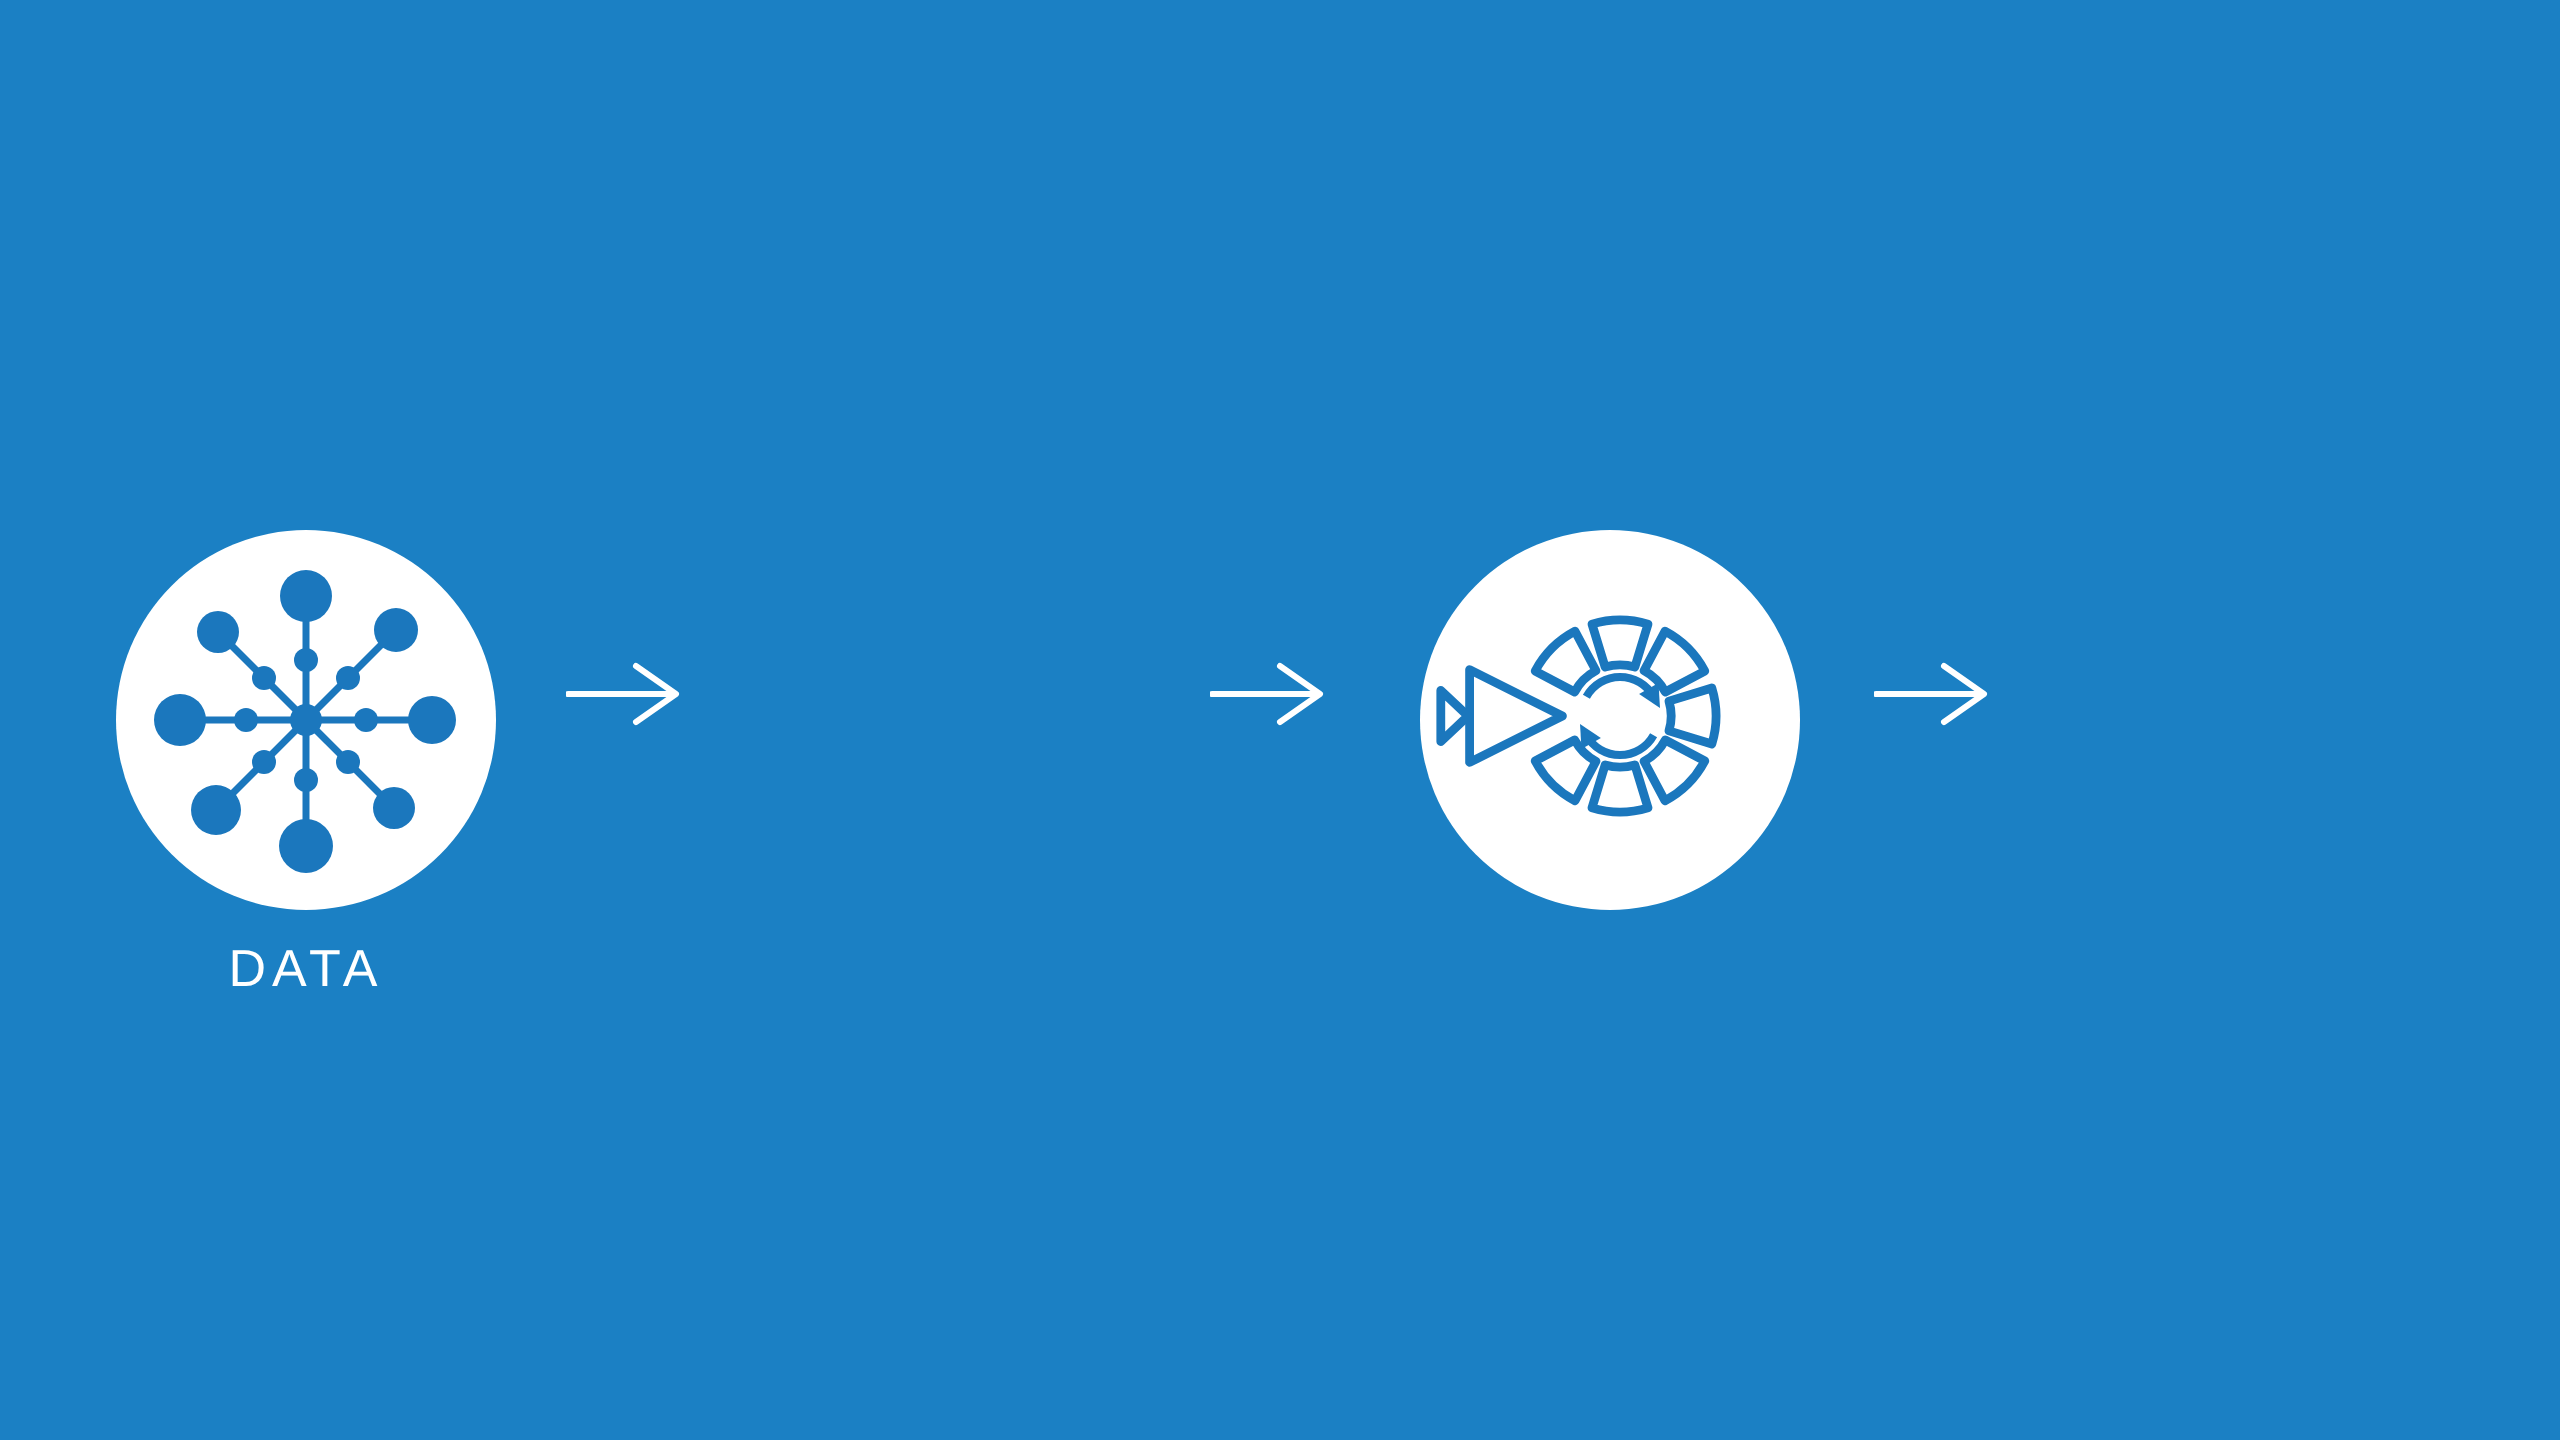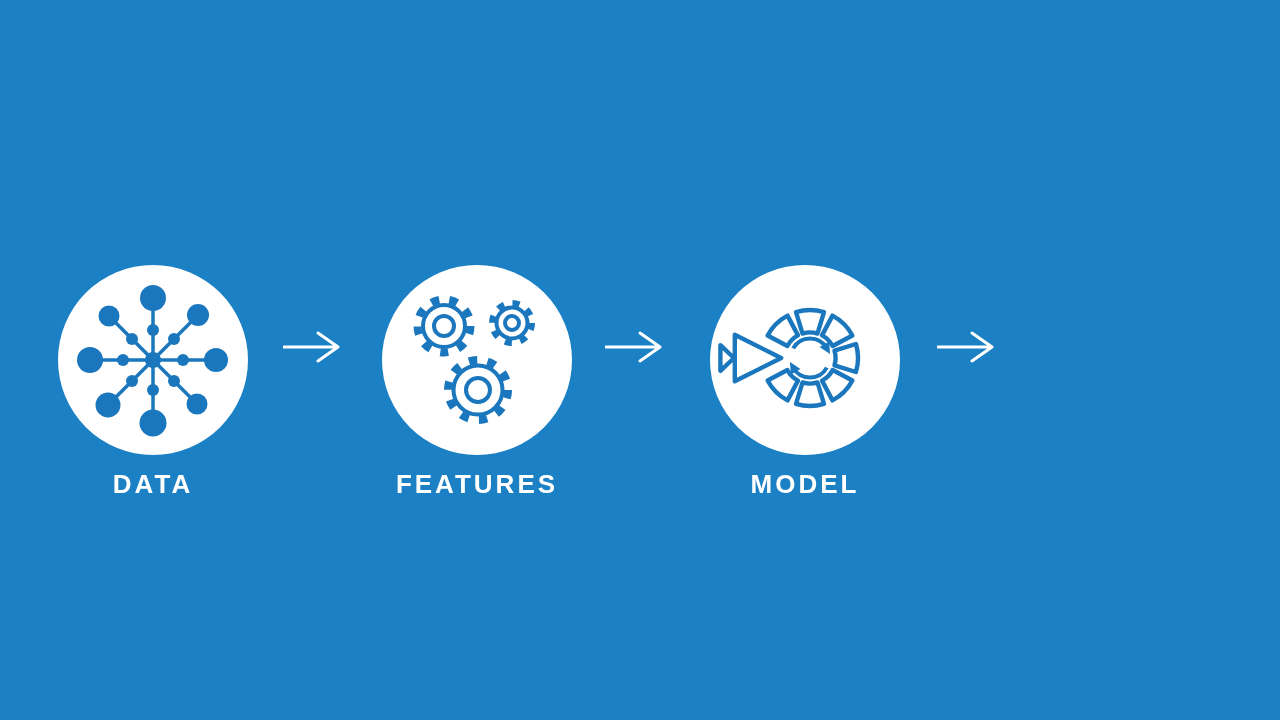--- a/index.html
+++ b/index.html
@@ -24,21 +24,21 @@
     width: 190px; height: 190px;
     border-radius: 50%;
     background: #FFFFFF;
   }
   .circle svg { position: absolute; }
   .step-label {
     margin-top: 14px;
     color: #FFFFFF;
     font-size: 26px;
     letter-spacing: 3px;
-    font-weight: 700;
+    font-weight: 400;
     text-align: center;
   }
   .arrow {
     position: absolute;
     top: 330px;
   }
   .icon-stroke { stroke: #1B77BD; fill: none; }
   .icon-fill   { fill: #1B77BD; }
 </style>
 </head>
@@ -80,45 +80,20 @@
         </g>
       </svg>
     </div>
     <div class="step-label">DATA</div>
   </div>
 
   <svg class="arrow" style="left:283px" width="60" height="34" viewBox="0 0 60 34">
     <path d="M 1,17 H 52 M 35,3 L 55,17 L 35,31" stroke="#FFFFFF" stroke-width="3" fill="none" stroke-linecap="round" stroke-linejoin="round"></path>
   </svg>
 
-  <div class="step" style="left:382px">
-    <div class="circle">
-      <svg width="150" height="150" viewBox="0 0 150 150" style="left:20px; top:20px">
-
-        <g class="icon-stroke">
-          <circle cx="42" cy="41" r="21" stroke-width="4"></circle>
-          <circle cx="42" cy="41" r="10" stroke-width="4"></circle>
-          <circle cx="42" cy="41" r="26.5" stroke-width="8" stroke-dasharray="8.2 10.3"></circle>
-        </g>
-
-        <g class="icon-stroke">
-          <circle cx="110" cy="38" r="15.5" stroke-width="4"></circle>
-          <circle cx="110" cy="38" r="7" stroke-width="4"></circle>
-          <circle cx="110" cy="38" r="19.5" stroke-width="7" stroke-dasharray="6.9 8.4"></circle>
-        </g>
-
-        <g class="icon-stroke">
-          <circle cx="76" cy="105" r="24.5" stroke-width="4"></circle>
-          <circle cx="76" cy="105" r="12" stroke-width="4"></circle>
-          <circle cx="76" cy="105" r="30" stroke-width="8" stroke-dasharray="8.4 10.45"></circle>
-        </g>
-      </svg>
-    </div>
-    <div class="step-label">FEATURES</div>
-  </div>
 
   <svg class="arrow" style="left:605px" width="60" height="34" viewBox="0 0 60 34">
     <path d="M 1,17 H 52 M 35,3 L 55,17 L 35,31" stroke="#FFFFFF" stroke-width="3" fill="none" stroke-linecap="round" stroke-linejoin="round"></path>
   </svg>
 
   <div class="step" style="left:710px">
     <div class="circle">
       <svg width="190" height="190" viewBox="0 0 190 190" style="left:0; top:0">
         <g transform="translate(100,93) scale(0.8)">
 
@@ -139,21 +114,20 @@
 
           <g>
             <path class="icon-stroke" stroke-width="5" d="M -21,-12 A 24,24 0 0 1 21,-12"></path>
             <path class="icon-stroke" stroke-width="5" d="M 21,12 A 24,24 0 0 1 -21,12"></path>
             <path class="icon-fill" d="M -6,-7 L 8,0 L -6,7 Z" transform="translate(21,-12) rotate(60)"></path>
             <path class="icon-fill" d="M -6,-7 L 8,0 L -6,7 Z" transform="translate(-21,12) rotate(240)"></path>
           </g>
         </g>
       </svg>
     </div>
-    <div class="step-label">MODEL</div>
   </div>
 
   <svg class="arrow" style="left:937px" width="60" height="34" viewBox="0 0 60 34">
     <path d="M 1,17 H 52 M 35,3 L 55,17 L 35,31" stroke="#FFFFFF" stroke-width="3" fill="none" stroke-linecap="round" stroke-linejoin="round"></path>
   </svg>
 
 
 </div>
 
 </body></html>

